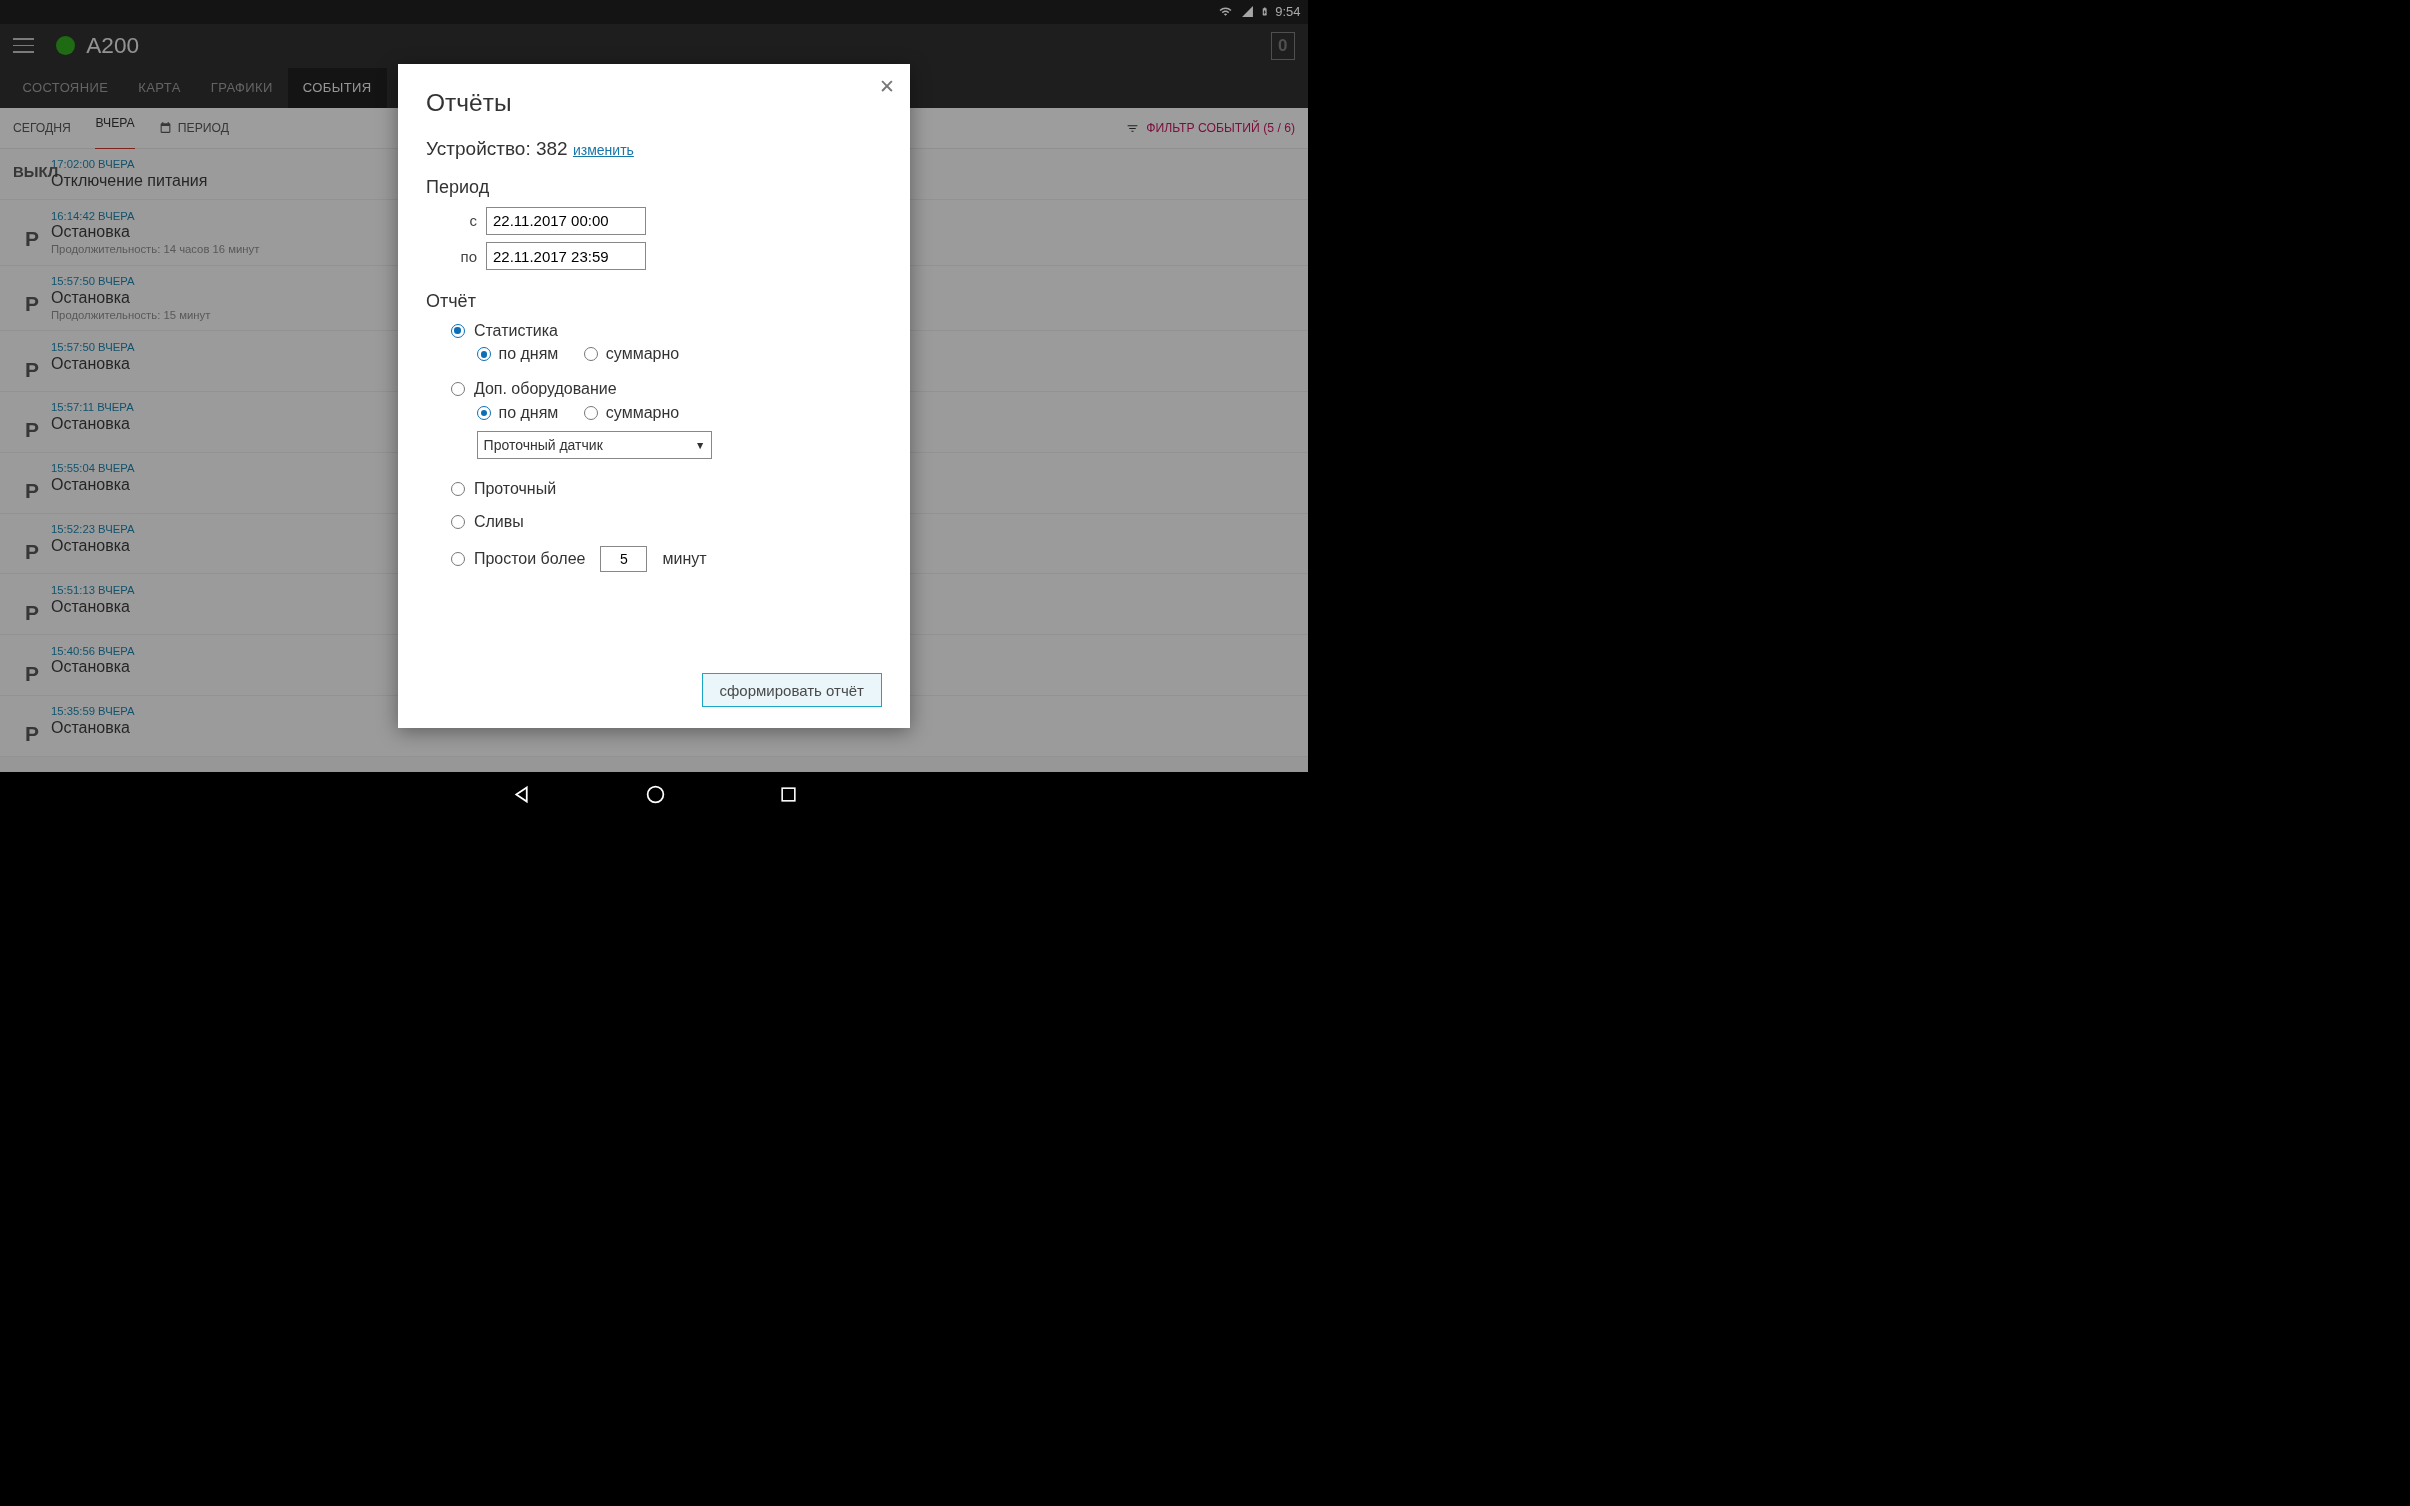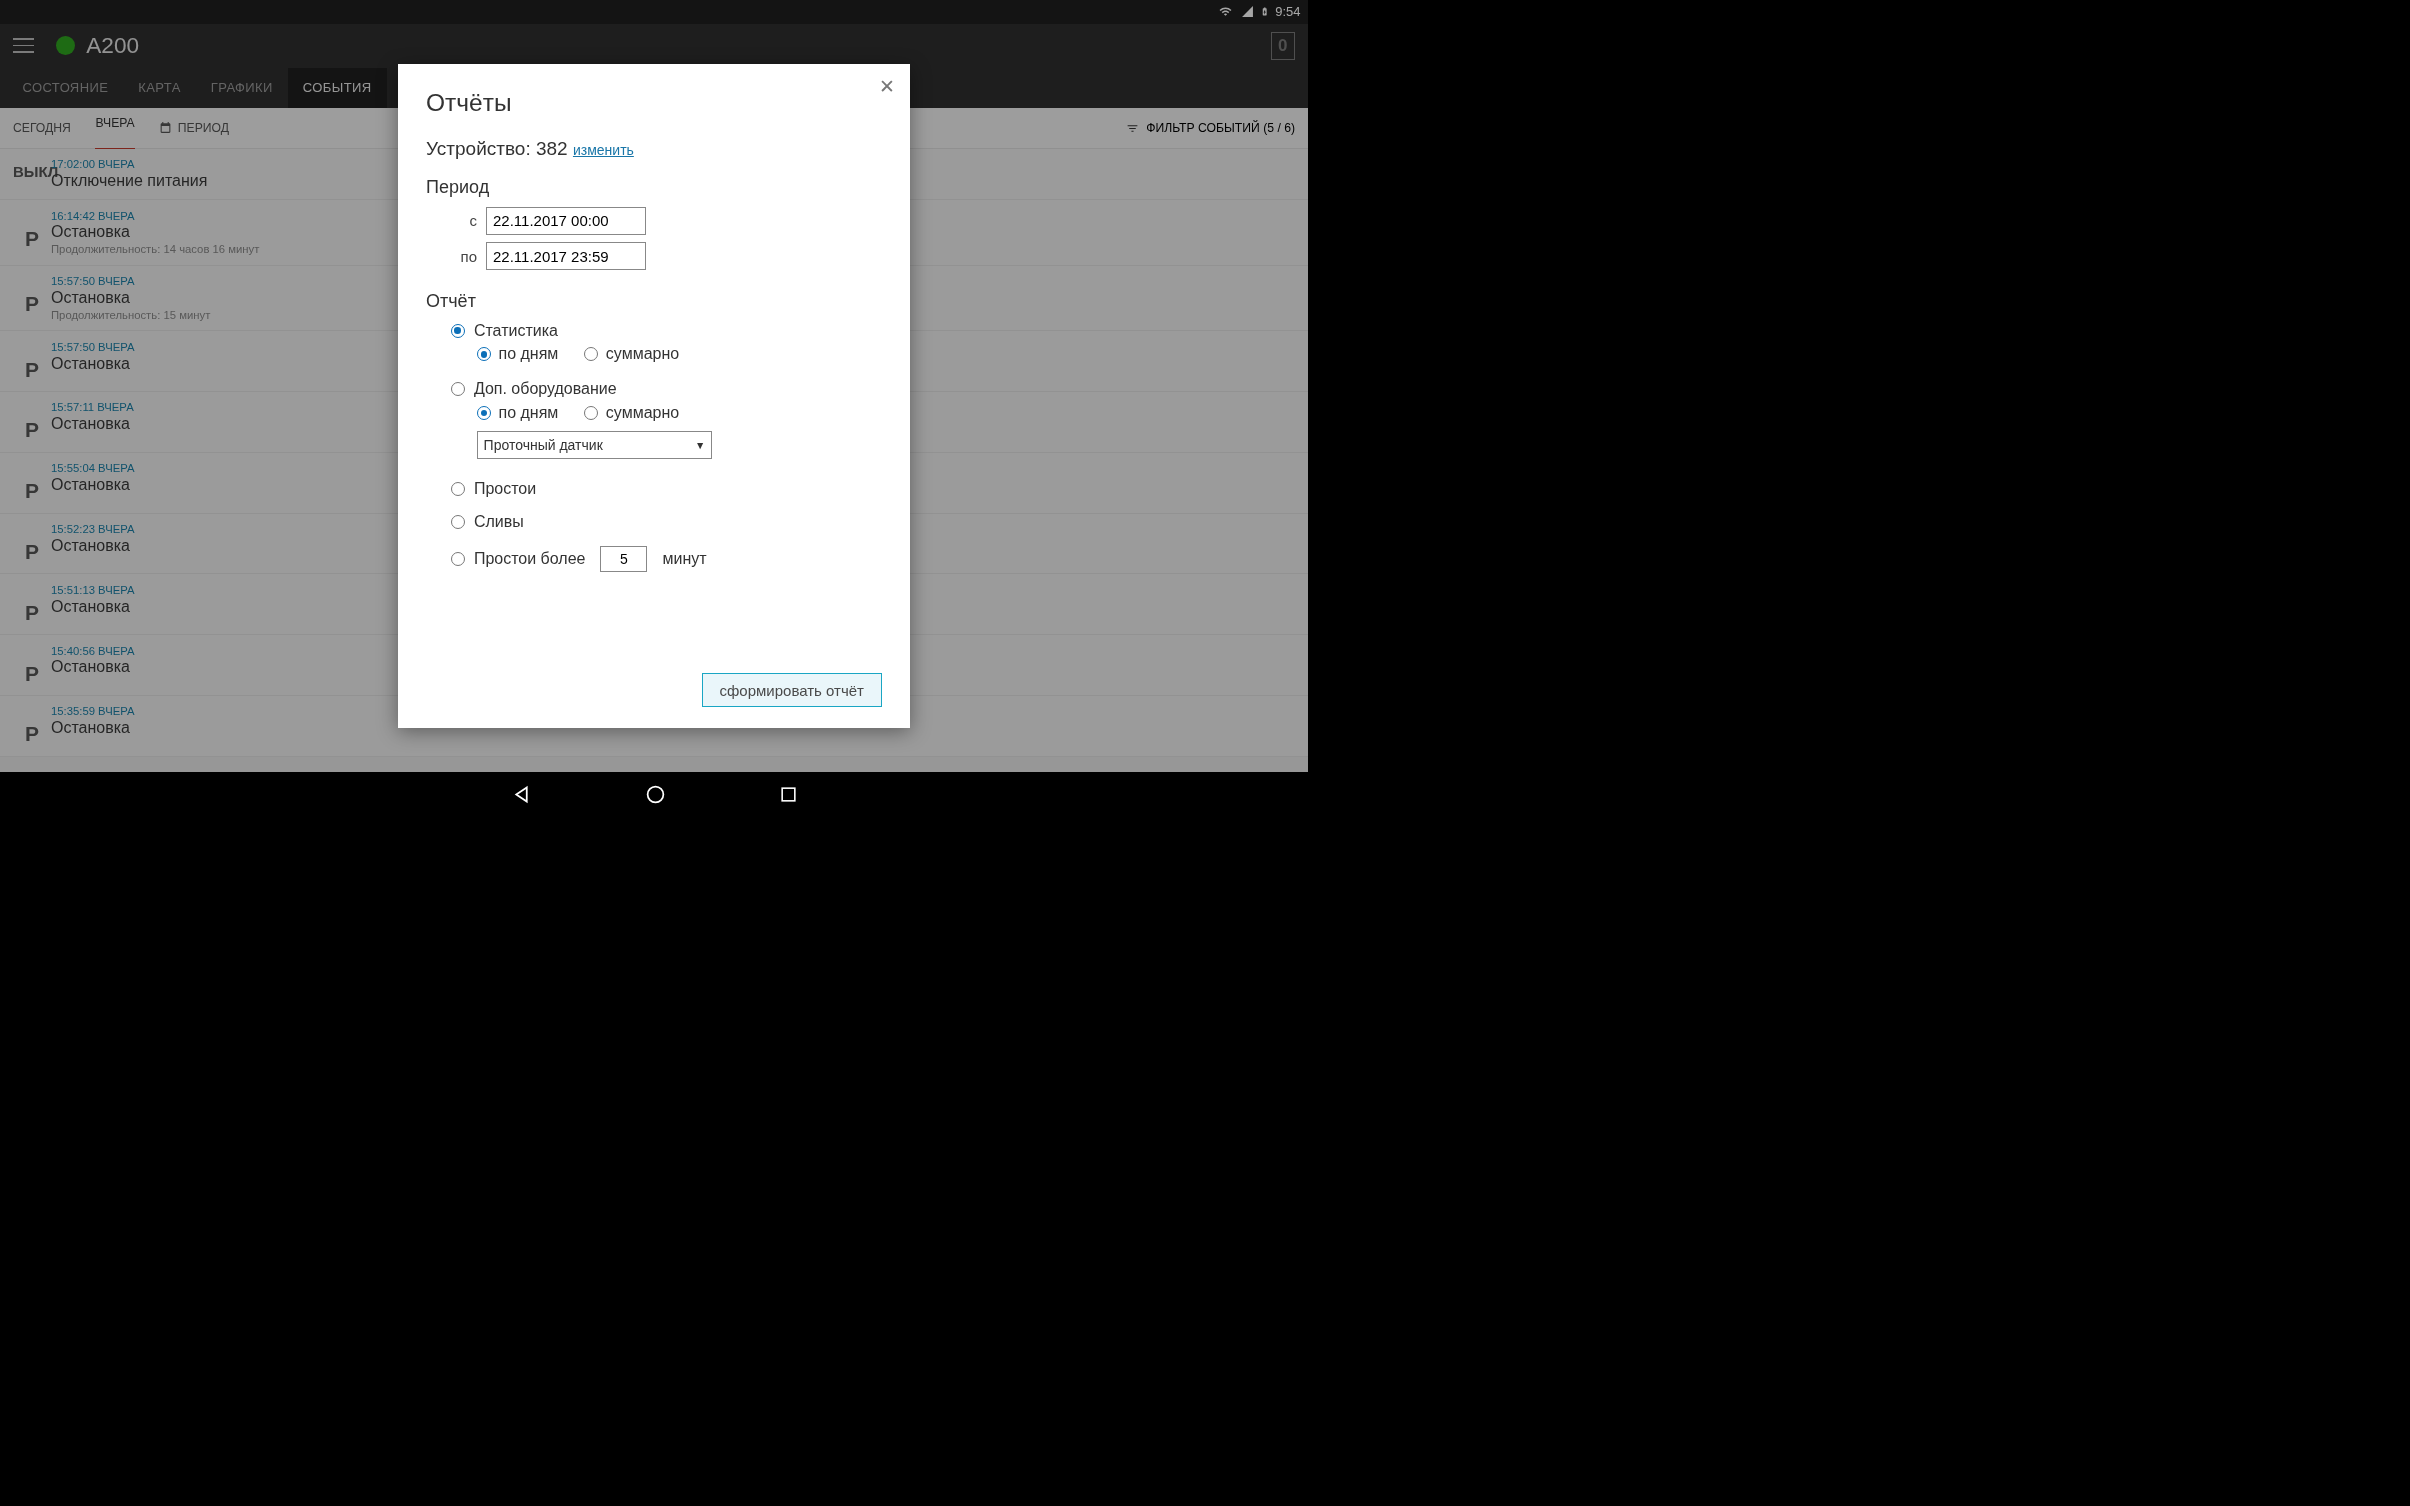--- a/index.html
+++ b/index.html
@@ -22,21 +22,21 @@
   
   .tabs { height: 40px; background: #2e2e2e; display: flex; align-items: stretch; padding: 0 7.5px; }
   .tab { padding: 0 15px; display: flex; align-items: center; color: #9a9a9a; font-size: 13px; letter-spacing: 0.4px; cursor: pointer; }
   .tab.active { background: #1f1f1f; color: #e6e6e6; }
 
   
   .subbar { height: 41px; background: #f2f2f2; display: flex; align-items: center; padding: 0 13px; border-bottom: 0.9px solid #ddd; }
   .sub-item { font-size: 12.2px; color: #555; margin-right: 24.5px; cursor: pointer; }
   .sub-item.active { color: #333; border-bottom: 1.9px solid #c0392b; padding-bottom: 18px; margin-bottom: -9.4px; }
   .sub-item.period { display: flex; align-items: center; gap: 5.6px; }
-  .filter-right { margin-left: auto; display: flex; align-items: flex-end; gap: 7.5px; color: #000000; font-size: 12.2px; cursor: pointer; }
+  .filter-right { margin-left: auto; display: flex; align-items: flex-end; gap: 7.5px; color: #be185d; font-size: 12.2px; cursor: pointer; }
 
   
   .events { background: #efefef; }
   .event-row { display: flex; align-items: flex-start; padding: 9.4px 13px 9.4px 13px; border-bottom: 0.9px solid #e1e1e1; }
   .event-icon { width: 38px; color: #555; font-size: 21px; font-weight: 700; text-align: center; padding-top: 17px; flex-shrink:0; }
   .event-icon.small { font-size: 15px; font-weight: 700; padding-top: 5.6px;}
   .event-body { flex: 1; }
   .event-time { color: #1b7fa6; font-size: 11.3px; }
   .event-title { color: #3a3a3a; font-size: 16px; margin-top: 1.9px; }
   .event-sub { color: #888; font-size: 11.3px; margin-top: 1.9px; }
@@ -251,21 +251,21 @@
               <span class="radio-label">суммарно</span>
             </span>
         </div>
         <div class="select-box">
           <span>Проточный датчик</span>
           <span class="caret">▼</span>
         </div>
 
         <div class="radio-row" style="margin-top:21px">
           <span class="radio"></span>
-          <span class="radio-label">Простои</span>
+          <span class="radio-label">Проточный</span>
         </div>
 
         <div class="radio-row" style="margin-top:15px">
           <span class="radio"></span>
           <span class="radio-label">Сливы</span>
         </div>
 
         <div class="radio-row" style="margin-top:15px">
           <span class="radio"></span>
           <span class="radio-label">Простои более</span>

